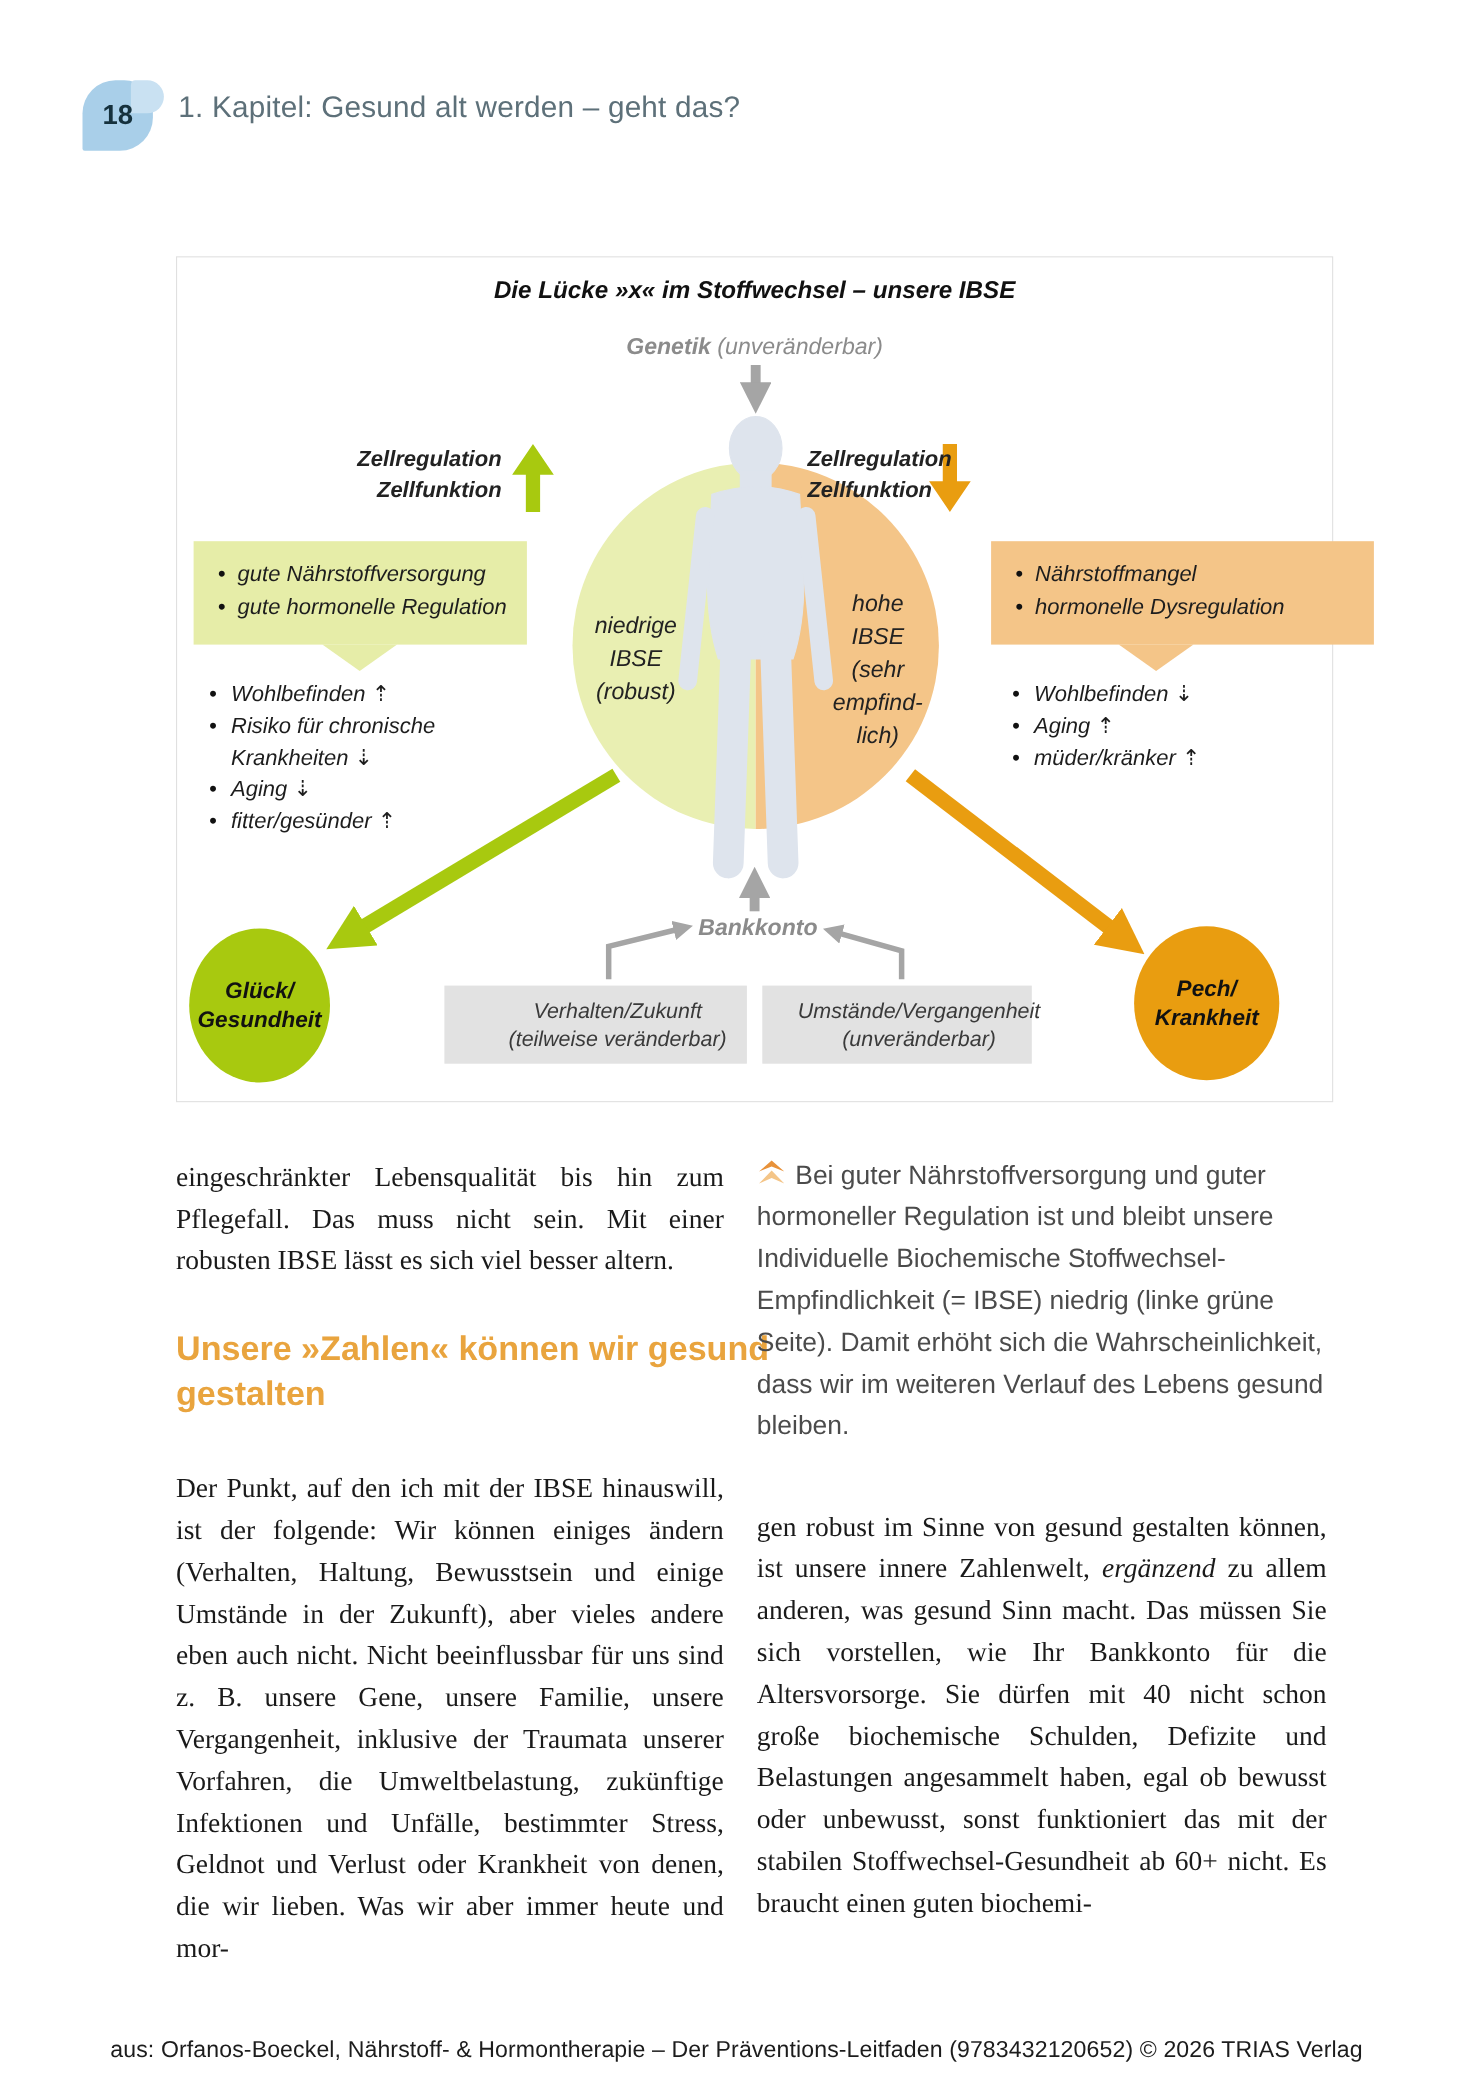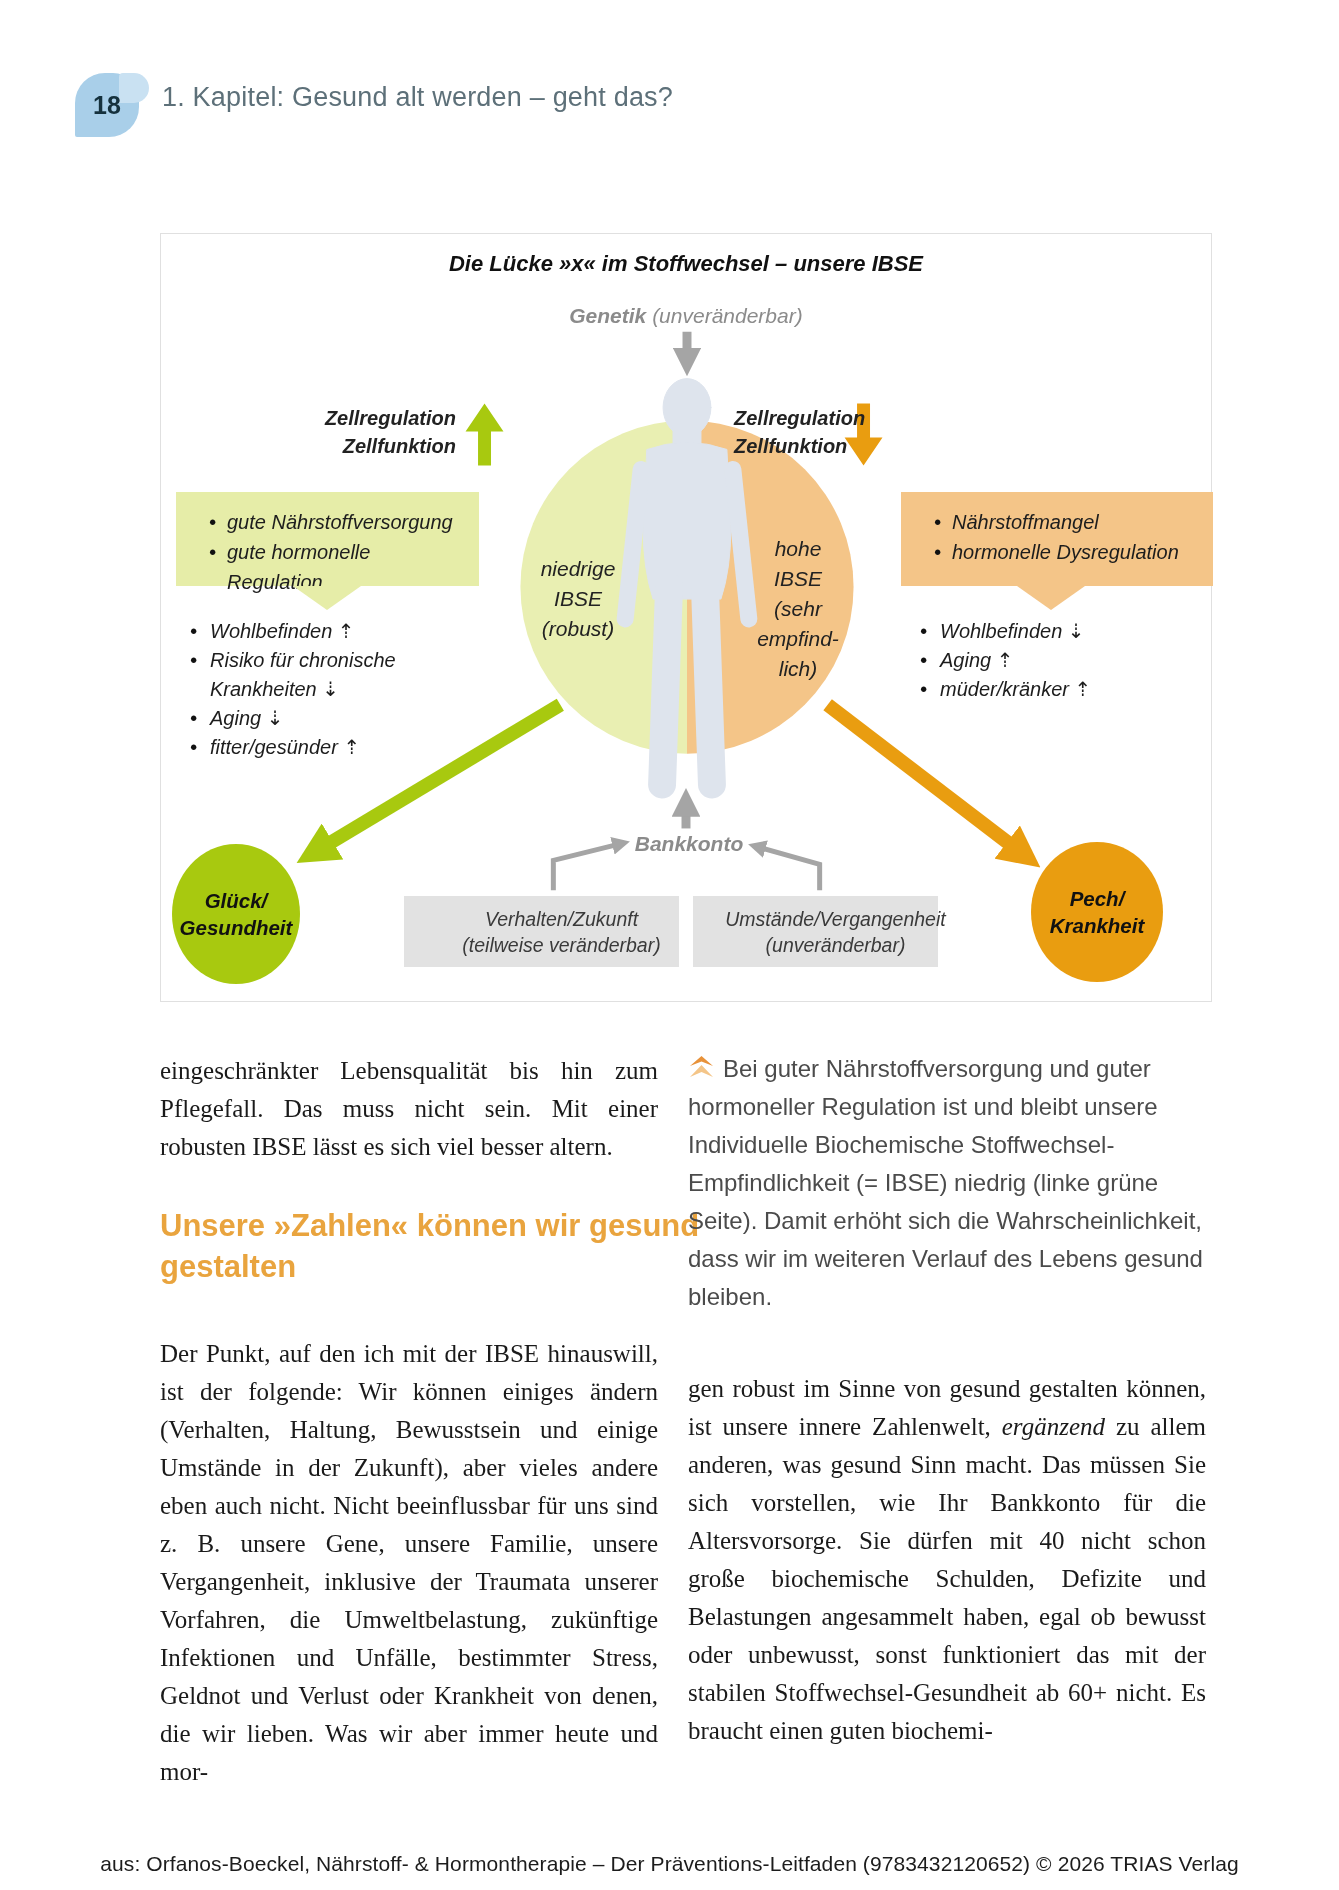--- a/index.html
+++ b/index.html
@@ -62,25 +62,25 @@
   .zell{position:absolute;top:170px;font-weight:bold;font-size:20px;line-height:28px;color:#222;}
   .zell.left{left:55px;width:240px;text-align:right;}
   .zell.right{left:573px;width:240px;text-align:left;}
   .circle-text{
     position:absolute;text-align:center;font-size:21px;line-height:30px;color:#222;
     white-space:pre-line;
   }
   .circle-text.left{left:327px;top:320px;width:180px;}
   .circle-text.right{left:557px;top:300px;width:160px;}
   .cause-box{
-    position:absolute;top:258px;height:94px;padding:15px 10px 10px 31px;
+    position:absolute;top:258px;height:94px;padding:15px 10px 10px 20px;
     font-size:20px;line-height:30px;color:#1d1d1d;
   }
   .cause-box.left{left:15px;width:303px;background:var(--green-light);}
-  .cause-box.right{left:740px;width:312px;background:var(--orange-light);}
+  .cause-box.right{left:740px;width:348px;background:var(--orange-light);}
   .cause-box ul,.effect-list ul{list-style:none;}
   .cause-box li{padding-left:20px;position:relative;}
   .cause-box li::before,.effect-list li::before{
     content:"\2022";position:absolute;left:2px;color:#111;
   }
   .tri{
     position:absolute;top:352px;width:0;height:0;
     border-left:34px solid transparent;border-right:34px solid transparent;
   }
   .tri.left{left:132px;border-top:24px solid var(--green-light);}

